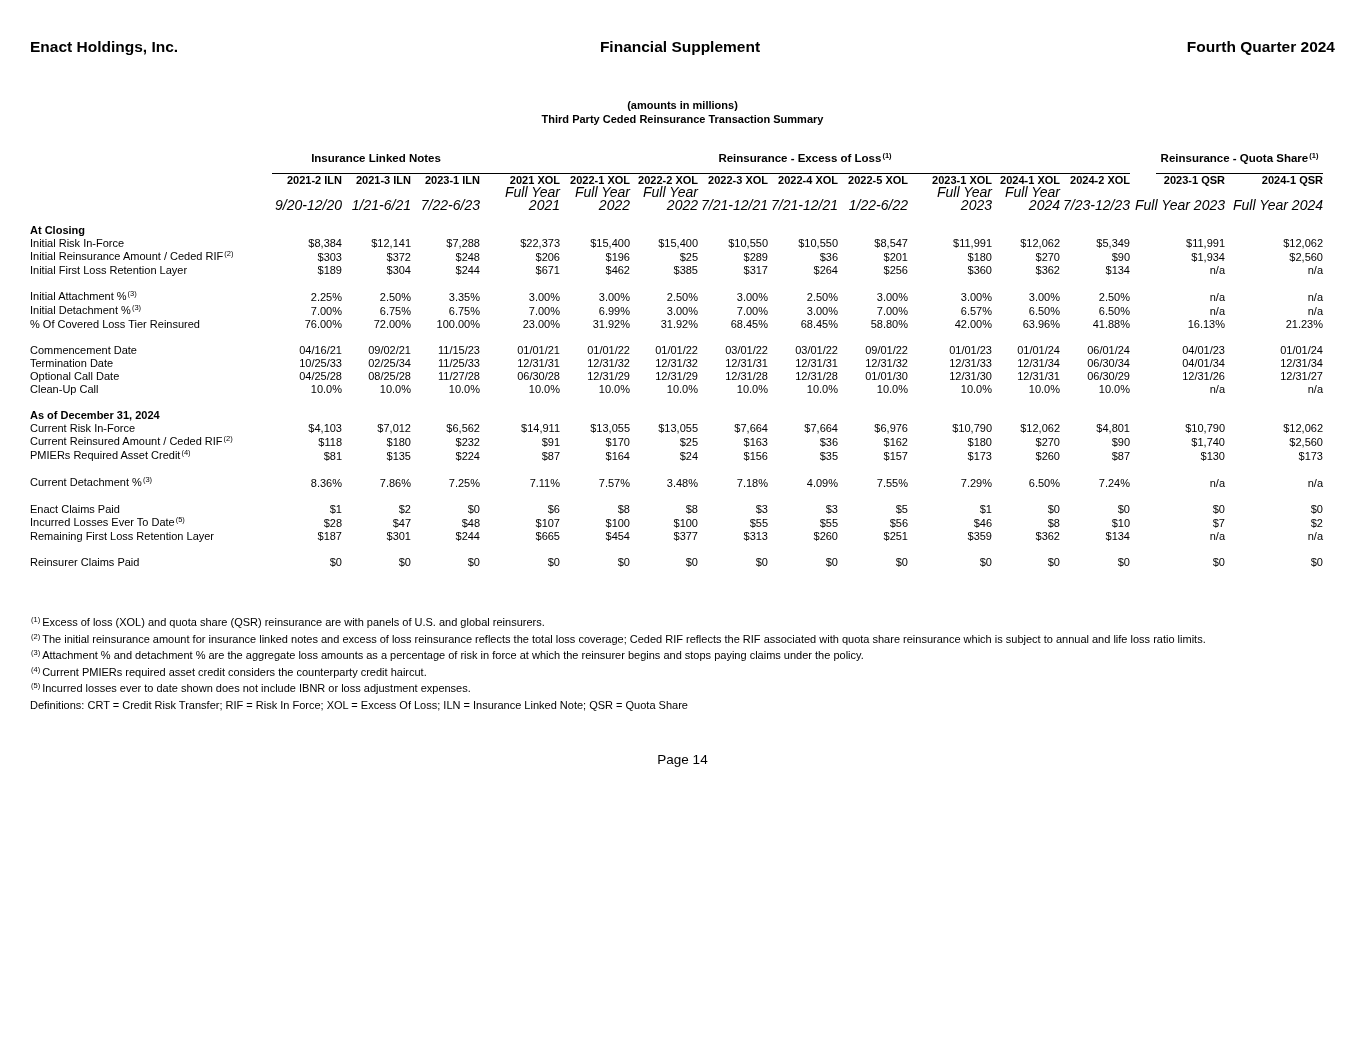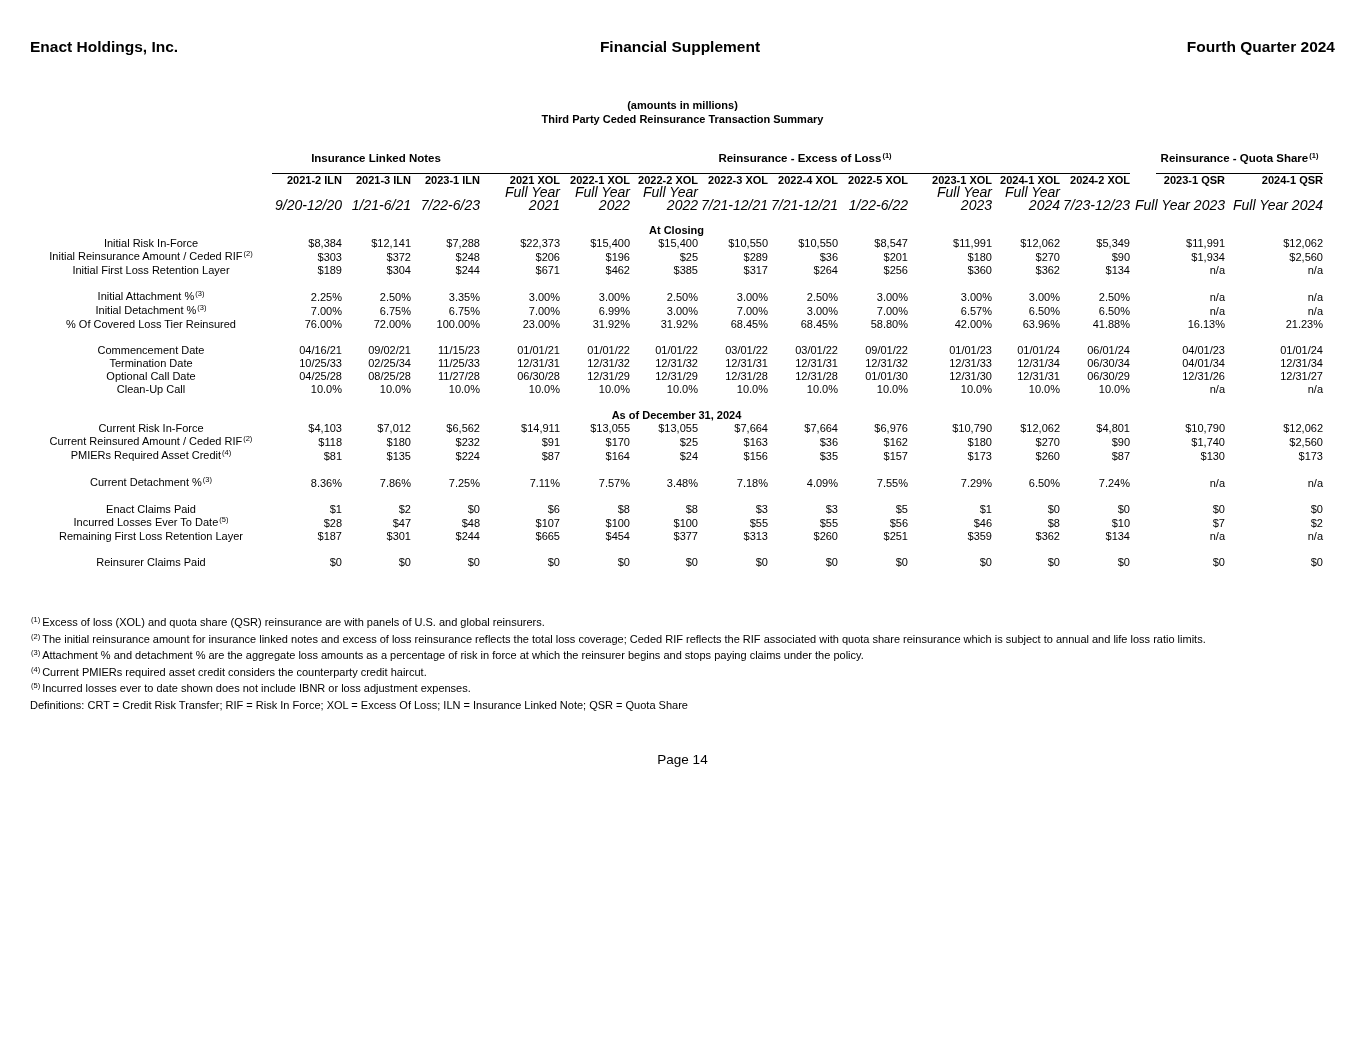--- a/index.html
+++ b/index.html
@@ -31,21 +31,21 @@
   .ginner.gap { margin-left:26px; }
 
   th.lblcol { }
   th.cname { font-size:11px; font-weight:bold; text-align:right; padding-top:9px; white-space:nowrap; }
   th.cperiod {
     font-size:14px; font-weight:normal; font-style:italic;
     text-align:right; vertical-align:top; padding-top:5px;
     white-space:pre-line; line-height:13px;
   }
 
-  td.rowlabel { font-size:11px; text-align:center; white-space:nowrap; line-height:13px; padding:1.5px 0; }
+  td.rowlabel { font-size:11px; text-align:left; white-space:nowrap; line-height:13px; padding:1.5px 0; }
   td.rowlabel.section { font-weight:bold; }
   td.val { font-size:11px; text-align:right; white-space:nowrap; line-height:13px; padding:1.5px 0; }
   tr.spacer td { height:13px; }
   tr.bodytop td { padding-top:12px; }
 
   sup { font-size:7.5px; vertical-align:baseline; position:relative; top:-4px; margin-left:1px; }
 
   .footnotes { margin:46px 30px 0 30px; font-size:11px; line-height:15.5px; }
   .footnotes p { margin:0; }
   .footnotes sup { margin-right:2px; }

